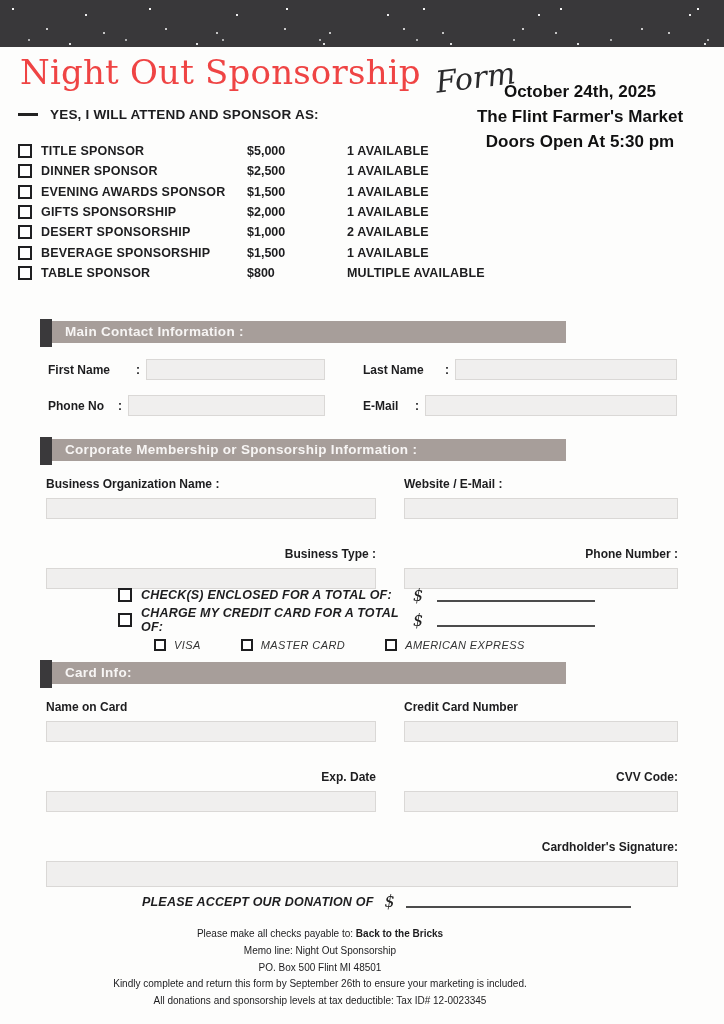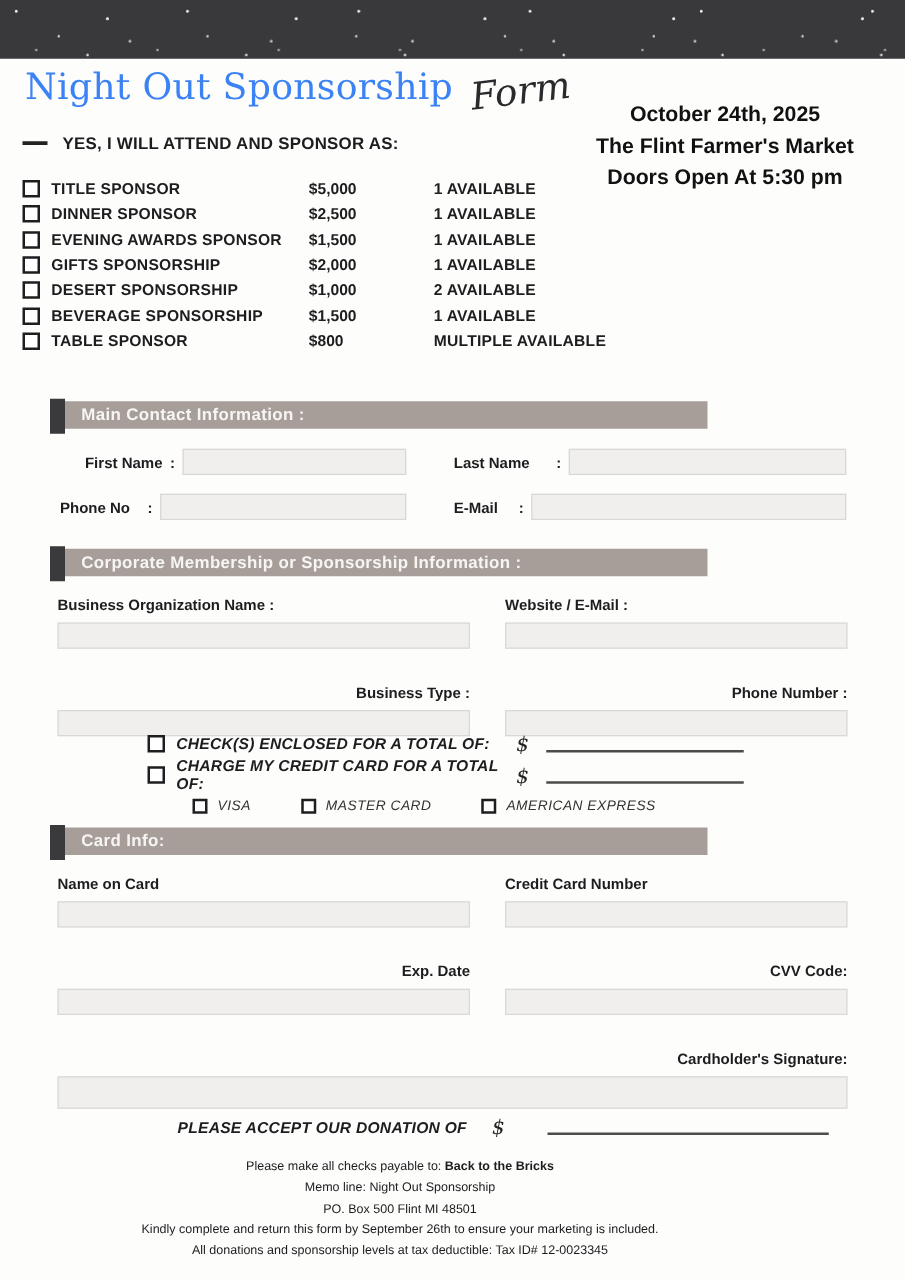--- a/index.html
+++ b/index.html
@@ -18,22 +18,22 @@
       radial-gradient(circle at 47px 29px, rgba(255,255,255,.75) 0.7px, transparent 1.3px),
       radial-gradient(circle at 86px 15px, rgba(255,255,255,.9)  0.9px, transparent 1.5px),
       radial-gradient(circle at 29px 40px, rgba(255,255,255,.6)  0.7px, transparent 1.2px),
       radial-gradient(circle at 70px 44px, rgba(255,255,255,.85) 0.7px, transparent 1.3px),
       radial-gradient(circle at 104px 33px, rgba(255,255,255,.7) 0.8px, transparent 1.4px);
     background-size:137px 53px, 119px 47px, 151px 43px, 97px 51px, 127px 45px, 113px 49px;
   }
   
   .title-wrap { position:absolute; left:20px; top:52px; white-space:nowrap; }
   .title-serif {
-    font-family:"DejaVu Serif", serif; font-size:29px; font-weight:500;
-    color:#3b82f6; letter-spacing:.2px;margin-top:28px;
+    font-family:"DejaVu Serif", serif; font-size:34px; font-weight:500;
+    color:#ef4444; letter-spacing:.2px;margin-top:28px;
   }
   .title-script {
     display:inline-block; font-family:"DejaVu Serif", serif; font-style:italic;
     font-size:30px; color:#2a2a2c; margin-left:14px;
     transform:rotate(-7deg) translateY(4px);
   }
   .event-block {
     position:absolute; left:450px; top:79px; width:260px;
     text-align:center; font-size:17px; font-weight:bold; line-height:25px; color:#111;
   }
@@ -72,21 +72,21 @@
   .contact-rows { position:absolute; left:48px; top:359px; width:629px; }
   .c-row { display:flex; height:21px; margin-bottom:15px; }
   .c-field { display:flex; align-items:center; }
   .c-left  { width:277px; }
   .c-right { width:314px; margin-left:auto; }
   .f-label { font-size:12px; font-weight:bold; white-space:nowrap; }
   .f-colon { width:16px; text-align:center; font-size:12px; font-weight:bold; }
   .ibox {
     flex:1; height:21px; background:#f0efee; border:1px solid #dad8d6;
   }
-  .w-fn { width:82px;text-align:right; } .w-ln { width:76px; } .w-ph { width:64px; } .w-em { width:46px; }
+  .w-fn { width:82px; } .w-ln { width:76px; } .w-ph { width:64px; } .w-em { width:46px; }
   
   .grid2 {
     position:absolute; left:46px; width:632px;
     display:grid; grid-template-columns:330px 274px; column-gap:28px;
   }
   .grid-corporate { top:477px; }
   .grid-card { top:700px; }
   .g-label { height:21px; font-size:12px; font-weight:bold; }
   .g-label.mt { margin-top:28px;text-align:right; }
   .gbox { height:21px; background:#f0efee; border:1px solid #dad8d6; }
@@ -109,21 +109,21 @@
   .brand .cb { width:12px; height:12px; border-width:2px; }
   .brand-label { font-size:11px; font-style:italic; color:#333; letter-spacing:.4px; }
   
   .sorry-line {
     position:absolute; left:46px; top:866px;
     display:flex; align-items:center; gap:11px;
     font-size:13.5px; font-weight:bold; letter-spacing:.2px;
   }
   .donation-line {
     position:absolute; left:142px; top:892px;
-    display:flex; align-items:center; gap:20px;
+    display:flex; align-items:center; gap:4px;text-align:center;
   }
   .donation-label { font-size:12.5px; font-weight:bold; font-style:italic; letter-spacing:.2px; }
   .donation-line .writeline { width:225px; }
   
   .footer {
     position:absolute; left:0; top:926px; width:640px; text-align:center;
     font-size:10px; line-height:16.8px; color:#1c1c1e;
   }
   .footer .b { font-weight:bold; }
 </style>

